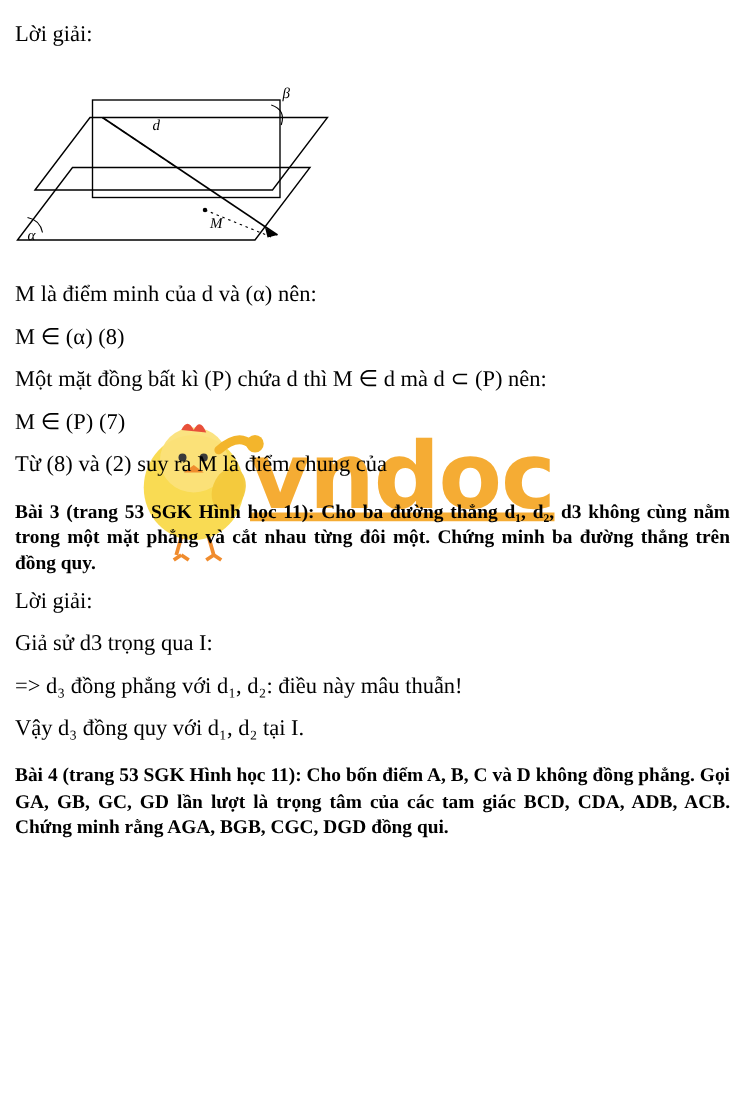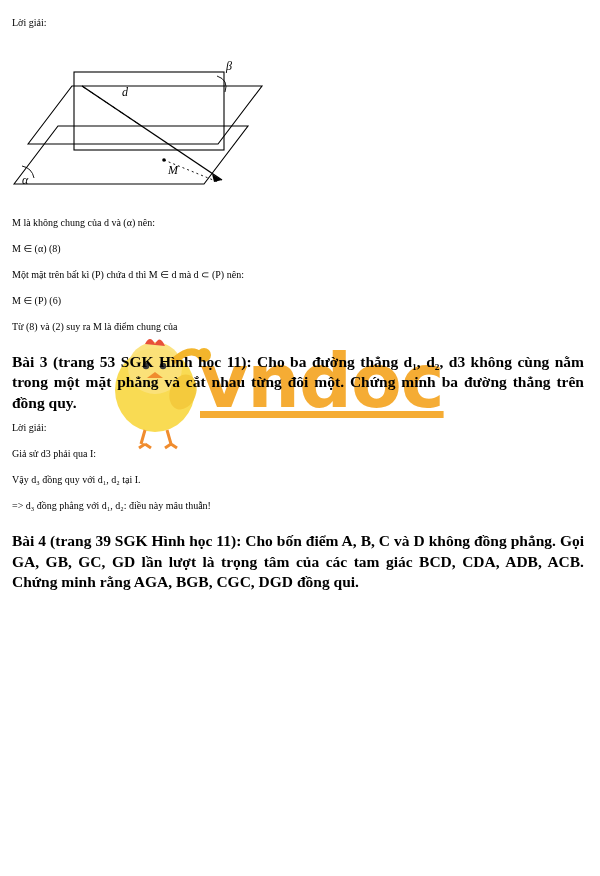--- a/index.html
+++ b/index.html
@@ -22,21 +22,21 @@
     padding: 0;
     box-sizing: border-box;
   }
   .content {
     position: relative;
     padding: 18px 12px 0 12px;
     box-sizing: border-box;
     z-index: 2;
   }
   .line {
-    font-size: 10px;
+    font-size: 18px;
     line-height: 1.0;
     margin: 0 0 16px 0;
     white-space: nowrap;
   }
   .problem {
     font-size: 15.5px;
     line-height: 1.32;
     font-weight: bold;
     margin: 0 4px 10px 0;
     text-align: justify;
@@ -130,34 +130,34 @@
 
         <circle cx="152" cy="116" r="1.8" fill="#000"></circle>
 
         <text x="110" y="52" font-family="Liberation Serif, serif" font-size="12" font-style="italic">d</text>
         <text x="156" y="130" font-family="Liberation Serif, serif" font-size="12" font-style="italic">M</text>
         <text x="10" y="140" font-family="Liberation Serif, serif" font-size="12" font-style="italic">α</text>
         <text x="214" y="26" font-family="Liberation Serif, serif" font-size="12" font-style="italic">β</text>
       </svg>
     </div>
 
-    <div class="line">M là không chung của d và (α) nên:</div>
+    <div class="line">M là điểm minh của d và (α) nên:</div>
     <div class="line">M ∈ (α) (8)</div>
-    <div class="line">Một mặt trên bất kì (P) chứa d thì M ∈ d mà d ⊂ (P) nên:</div>
-    <div class="line">M ∈ (P) (6)</div>
+    <div class="line">Một mặt đồng bất kì (P) chứa d thì M ∈ d mà d ⊂ (P) nên:</div>
+    <div class="line">M ∈ (P) (7)</div>
     <div class="line">Từ (8) và (2) suy ra M là điểm chung của</div>
 
     <div class="spacer-sm"></div>
 
     <div class="problem">Bài 3 (trang 53 SGK Hình học 11): Cho ba đường thẳng d₁, d₂, d3 không cùng nằm trong một mặt phẳng và cắt nhau từng đôi một. Chứng minh ba đường thẳng trên đồng quy.</div>
 
     <div class="line">Lời giải:</div>
 
-    <div class="line">Giả sử d3 phải qua I:</div>
+    <div class="line">Giả sử d3 trọng qua I:</div>
+    <div class="line">=&gt; d₃ đồng phẳng với d₁, d₂: điều này mâu thuẫn!</div>
     <div class="line">Vậy d₃ đồng quy với d₁, d₂ tại I.</div>
-    <div class="line">=&gt; d₃ đồng phẳng với d₁, d₂: điều này mâu thuẫn!</div>
 
     <div class="spacer-sm"></div>
 
-    <div class="problem">Bài 4 (trang 39 SGK Hình học 11): Cho bốn điểm A, B, C và D không đồng phẳng. Gọi GA, GB, GC, GD lần lượt là trọng tâm của các tam giác BCD, CDA, ADB, ACB. Chứng minh rằng AGA, BGB, CGC, DGD đồng qui.</div>
+    <div class="problem">Bài 4 (trang 53 SGK Hình học 11): Cho bốn điểm A, B, C và D không đồng phẳng. Gọi GA, GB, GC, GD lần lượt là trọng tâm của các tam giác BCD, CDA, ADB, ACB. Chứng minh rằng AGA, BGB, CGC, DGD đồng qui.</div>
 
   </div>
 </div>
 
 </body></html>

